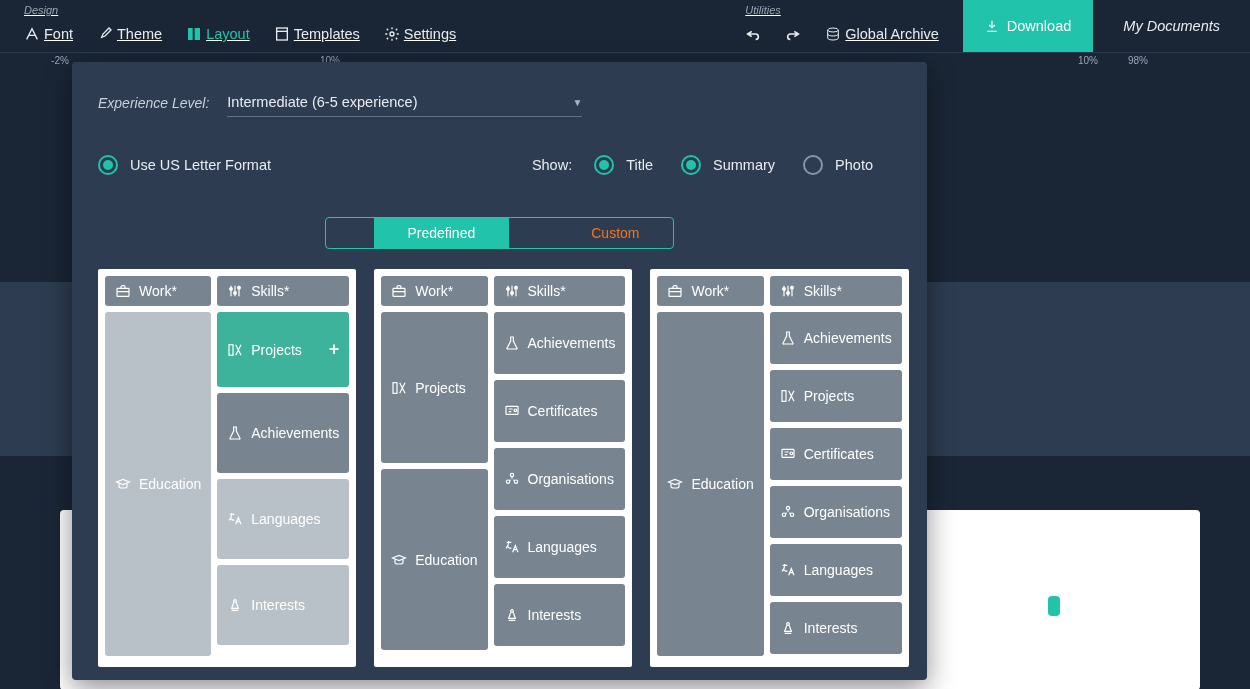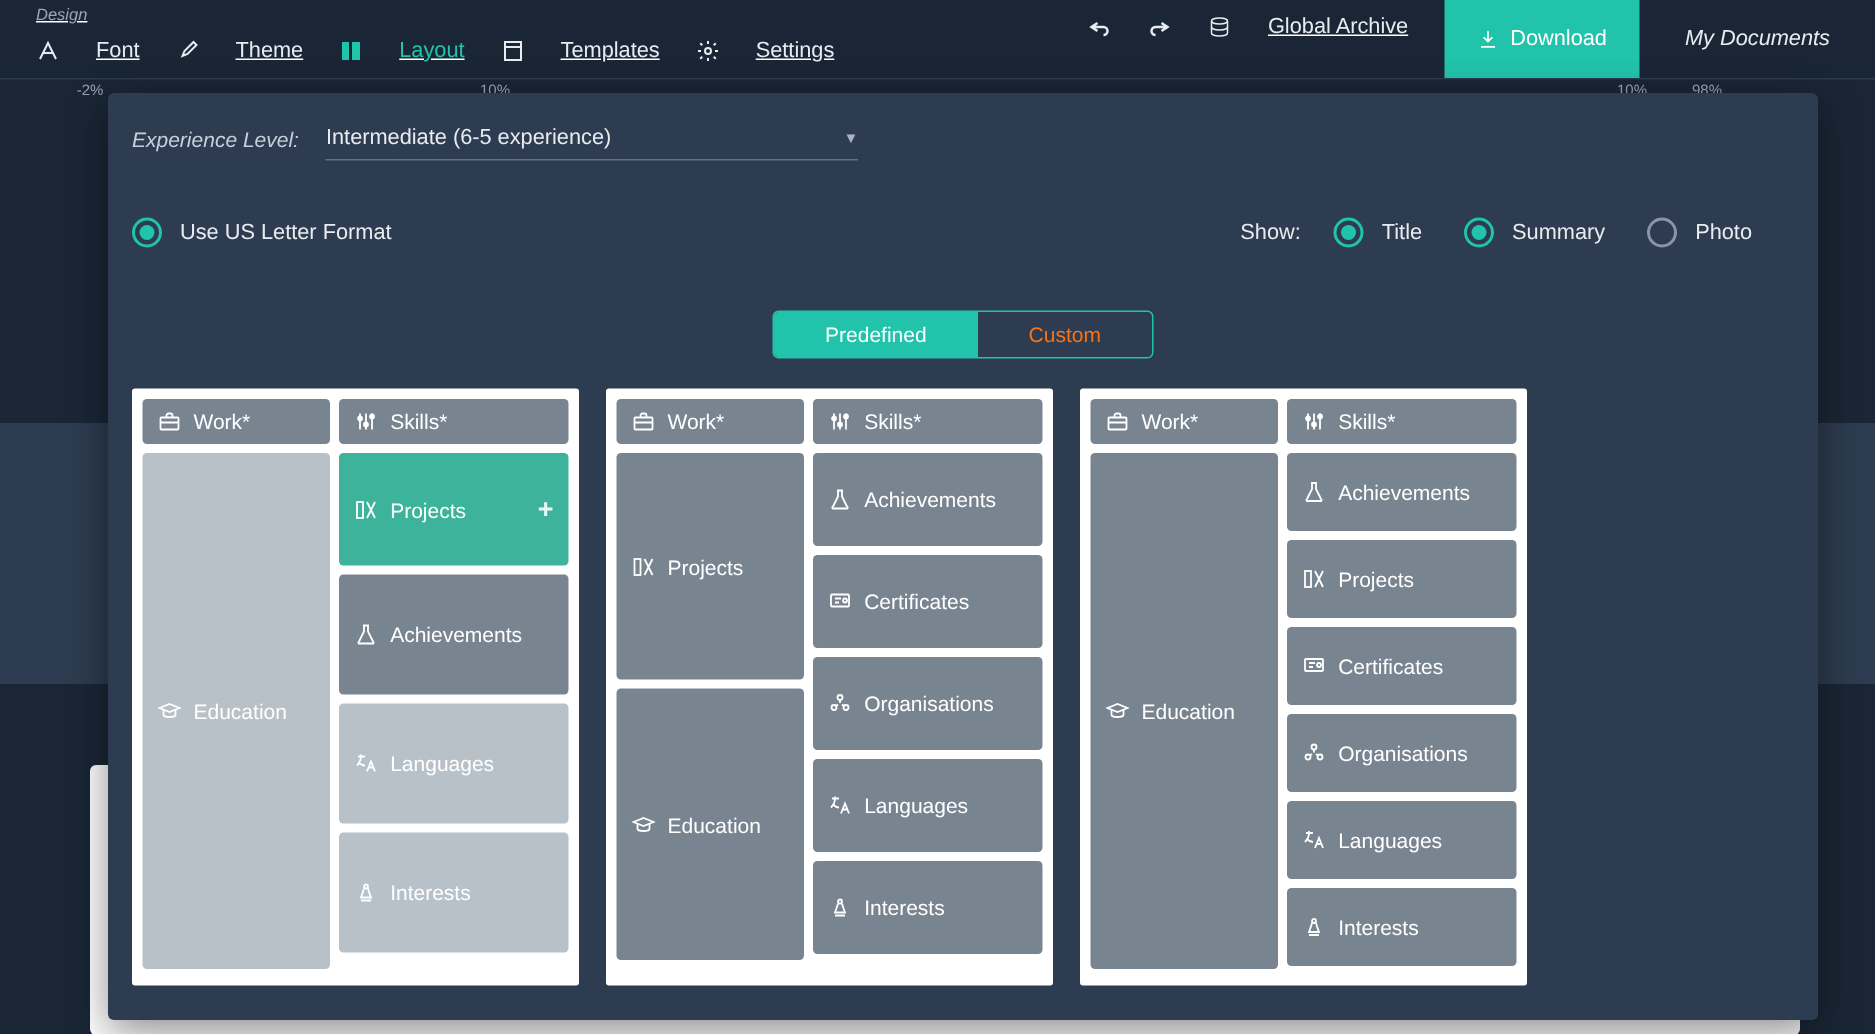--- a/index.html
+++ b/index.html
@@ -1,43 +1,43 @@
 <!DOCTYPE html>
 <html><head>
 <meta charset="utf-8">
 <style>
 * { box-sizing: border-box; margin: 0; padding: 0; }
 body { font-family: -apple-system, BlinkMacSystemFont, "Segoe UI", Arial, sans-serif; background: #1a2636; width: 1250px; height: 689px; overflow: hidden; color: #fff; }
 .topbar { display: flex; align-items: stretch; height: 52px; background: #1a2636; }
 .tb-group { display: flex; flex-direction: column; padding: 0 12px; text-decoration: underline; }
 .tb-label { font-size: 11px; font-style: italic; color: #9aa6b8; padding: 4px 12px 0 12px; }
 .tb-items { display: flex; align-items: center; }
-.tb-item { display: flex; align-items: center; gap: 24px; padding: 10px 12px; font-size: 14.5px; cursor: pointer; color: #e8ecf1; text-align: center; }
+.tb-item { display: flex; align-items: center; gap: 4px; padding: 10px 12px; font-size: 14.5px; cursor: pointer; color: #e8ecf1; text-align: center; }
 .tb-item.active { color: #22c3ab; }
 .tb-item svg { width: 16px; height: 16px; }
 .dl-btn { background: #22c3ab; display: flex; align-items: center; gap: 8px; padding: 0 22px; font-size: 14.5px; font-weight: 500; color: #fff; cursor: pointer; }
 .dl-btn svg { width: 14px; height: 14px; }
 .spacer { flex: 1; }
 .mydocs { display: flex; align-items: center; padding: 0 30px; font-size: 14.5px; font-weight: 500; color: #e8ecf1; cursor: pointer; font-style: italic; }
 .ticks { height: 18px; position: relative; background: #1a2636; font-size: 10px; color: #9aa6b8; border-top: 1px solid #2a3a4f; }
 .tick { position: absolute; top: 2px; transform: translateX(-50%); }
-.panel { position: absolute; left: 72px; top: 62px; width: 1140px; height: 618px; background: #2d3c50; border-radius: 4px; box-shadow: 0 8px 28px rgba(0,0,0,.45); padding: 16px; }
+.panel { position: absolute; left: 72px; top: 62px; width: 855px; height: 618px; background: #2d3c50; border-radius: 4px; box-shadow: 0 8px 28px rgba(0,0,0,.45); padding: 26px; }
 .row { display: flex; align-items: center; }
 .exp-label { font-size: 14px; font-style: italic; color: #c7d0dc; margin-right: 18px; }
 .exp-select { display: flex; justify-content: space-between; align-items: center; width: 355px; border-bottom: 1px solid #5f7187; padding: 6px 0; cursor: pointer; font-size: 14.5px; color: #e8ecf1; }
 .exp-select .caret { font-size: 10px; color: #a8b3c4; }
 .options-row { margin-top: 38px; display: flex; align-items: center; }
 .radio { width: 20px; height: 20px; border-radius: 50%; border: 2px solid #8996a9; margin-right: 12px; display: inline-flex; align-items: center; justify-content: center; }
 .radio.on { border-color: #22c3ab; }
 .radio.on::after { content: ""; width: 10px; height: 10px; border-radius: 50%; background: #22c3ab; }
 .opt { display: flex; align-items: center; margin-right: 28px; font-size: 14.5px; cursor: pointer; color: #e8ecf1; }
 .show-label { font-size: 14.5px; color: #e8ecf1; margin-right: 22px; }
 .tabs { display: flex; justify-content: center; margin-top: 42px; }
 .tab-group { display: flex; border: 1px solid #22c3ab; border-radius: 4px; overflow: hidden; }
-.tab { padding: 7px 34px; font-size: 14px; cursor: pointer; }
+.tab { padding: 7px 34px; font-size: 14px; cursor: pointer; margin-left: 48px; }
 .tab.active { background: #22c3ab; color: #fff; }
 .tab.inactive { background: transparent; color: #f97316; }
 .layouts { display: flex; gap: 18px; margin-top: 20px; }
 .layout-card { width: 298px; height: 398px; background: #fff; border-radius: 2px; padding: 7px; display: flex; gap: 6px; }
 .col { display: flex; flex-direction: column; gap: 6px; text-align: center; }
 .col-l { flex: 1 1 45%; }
 .col-r { flex: 1 1 55%; }
 .brick { border-radius: 3px; display: flex; align-items: center; gap: 8px; padding: 0 10px; font-size: 14px; color: #fff; position: relative; }
 .b-dark { background: #788591; }
 .b-light { background: #b9c1c8; }
@@ -89,20 +89,21 @@
         <svg viewBox="0 0 24 24" fill="none" stroke="currentColor" stroke-width="2">
             <circle cx="12" cy="12" r="3"></circle>
             <path d="M12 2v3m0 14v3M4.2 4.2l2.1 2.1m11.4 11.4 2.1 2.1M2 12h3m14 0h3M4.2 19.8l2.1-2.1m11.4-11.4 2.1-2.1"></path>
           </svg>
         <span>Settings</span>
       </div>
     </div>
   </div>
   <div class="spacer"></div>
   <div class="tb-group">
+    <div class="tb-label">Utilities</div>
     <div class="tb-items">
       <div class="tb-item">
         <svg viewBox="0 0 24 24" fill="none" stroke="currentColor" stroke-width="2.5">
             <path d="M10 8L4 12l6 4M4 12h12a4 4 0 010 8"></path>
           </svg>
       </div>
       <div class="tb-item">
         <svg viewBox="0 0 24 24" fill="none" stroke="currentColor" stroke-width="2.5">
             <path d="M14 8l6 4-6 4M20 12H8a4 4 0 000 8"></path>
           </svg>

